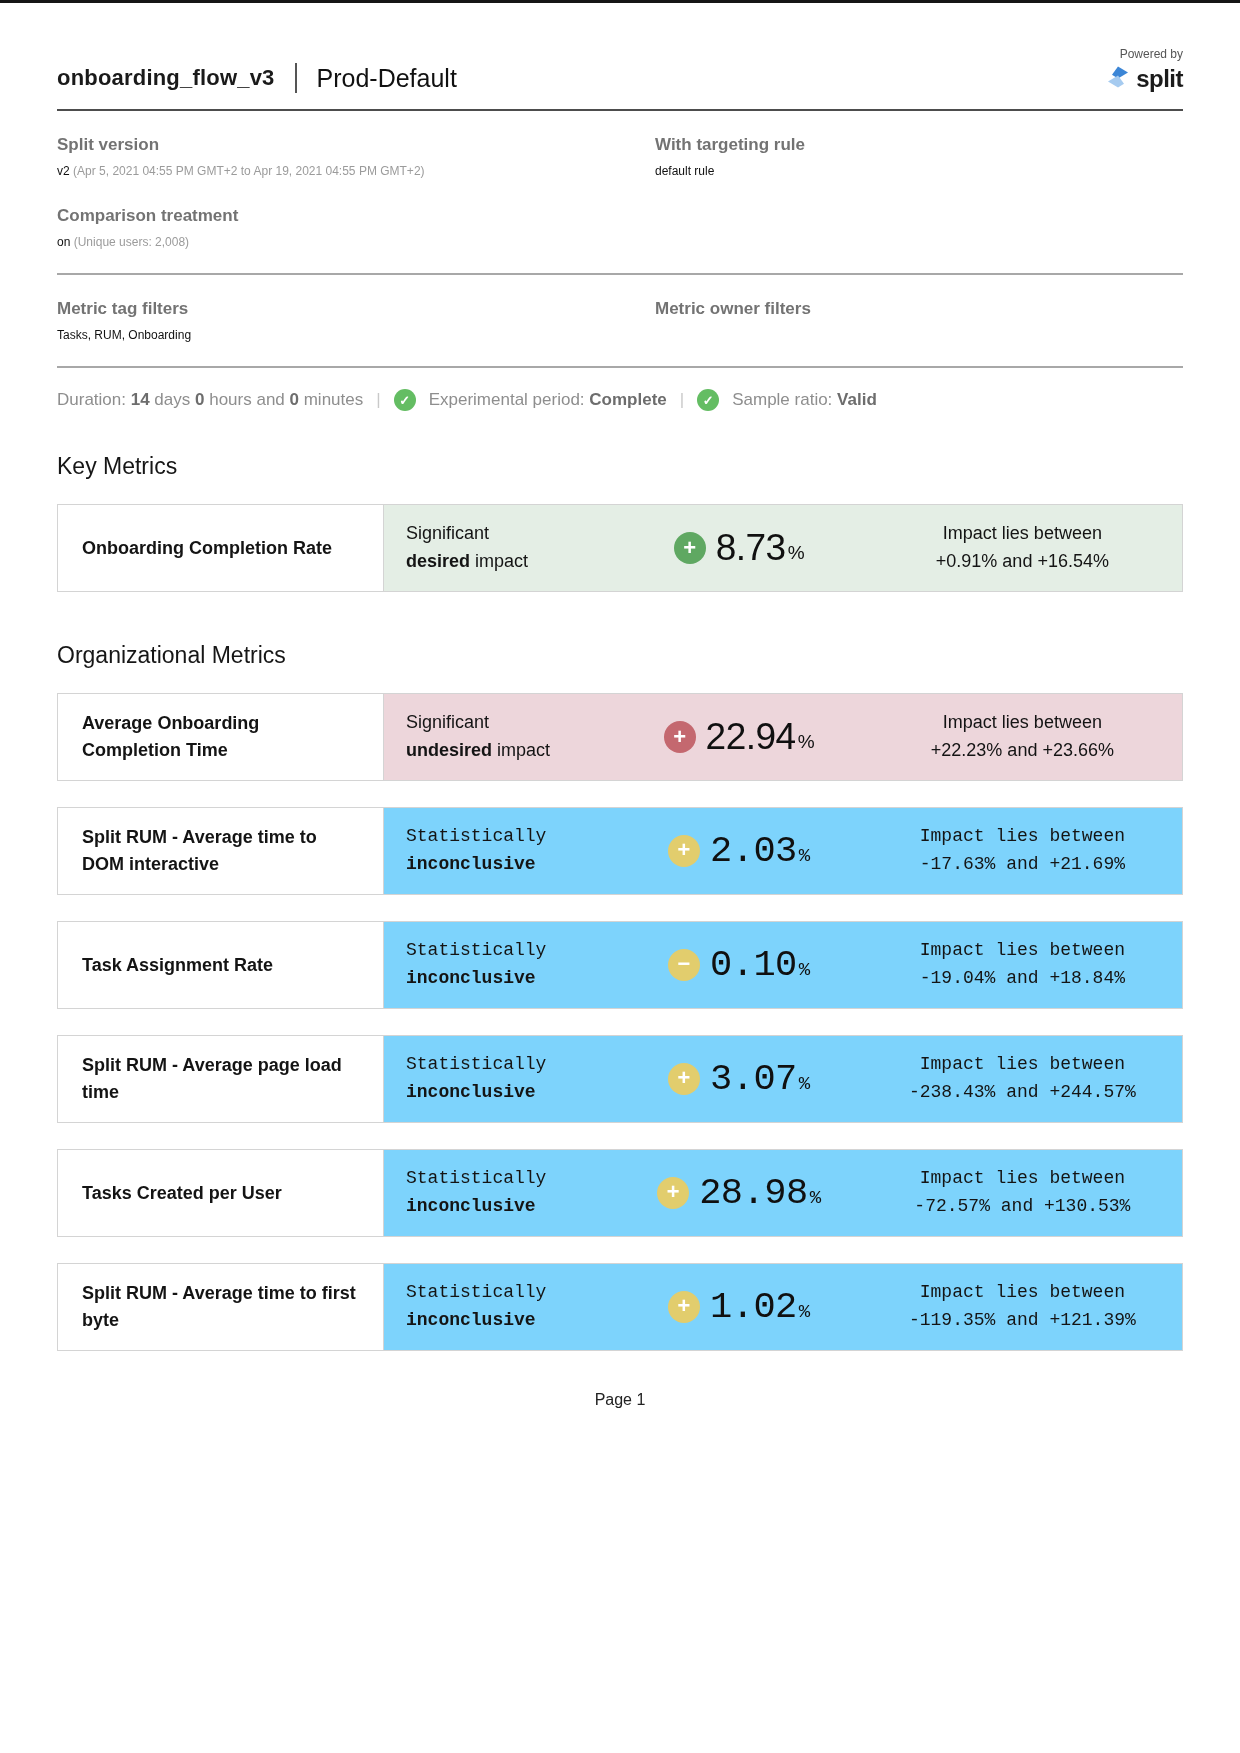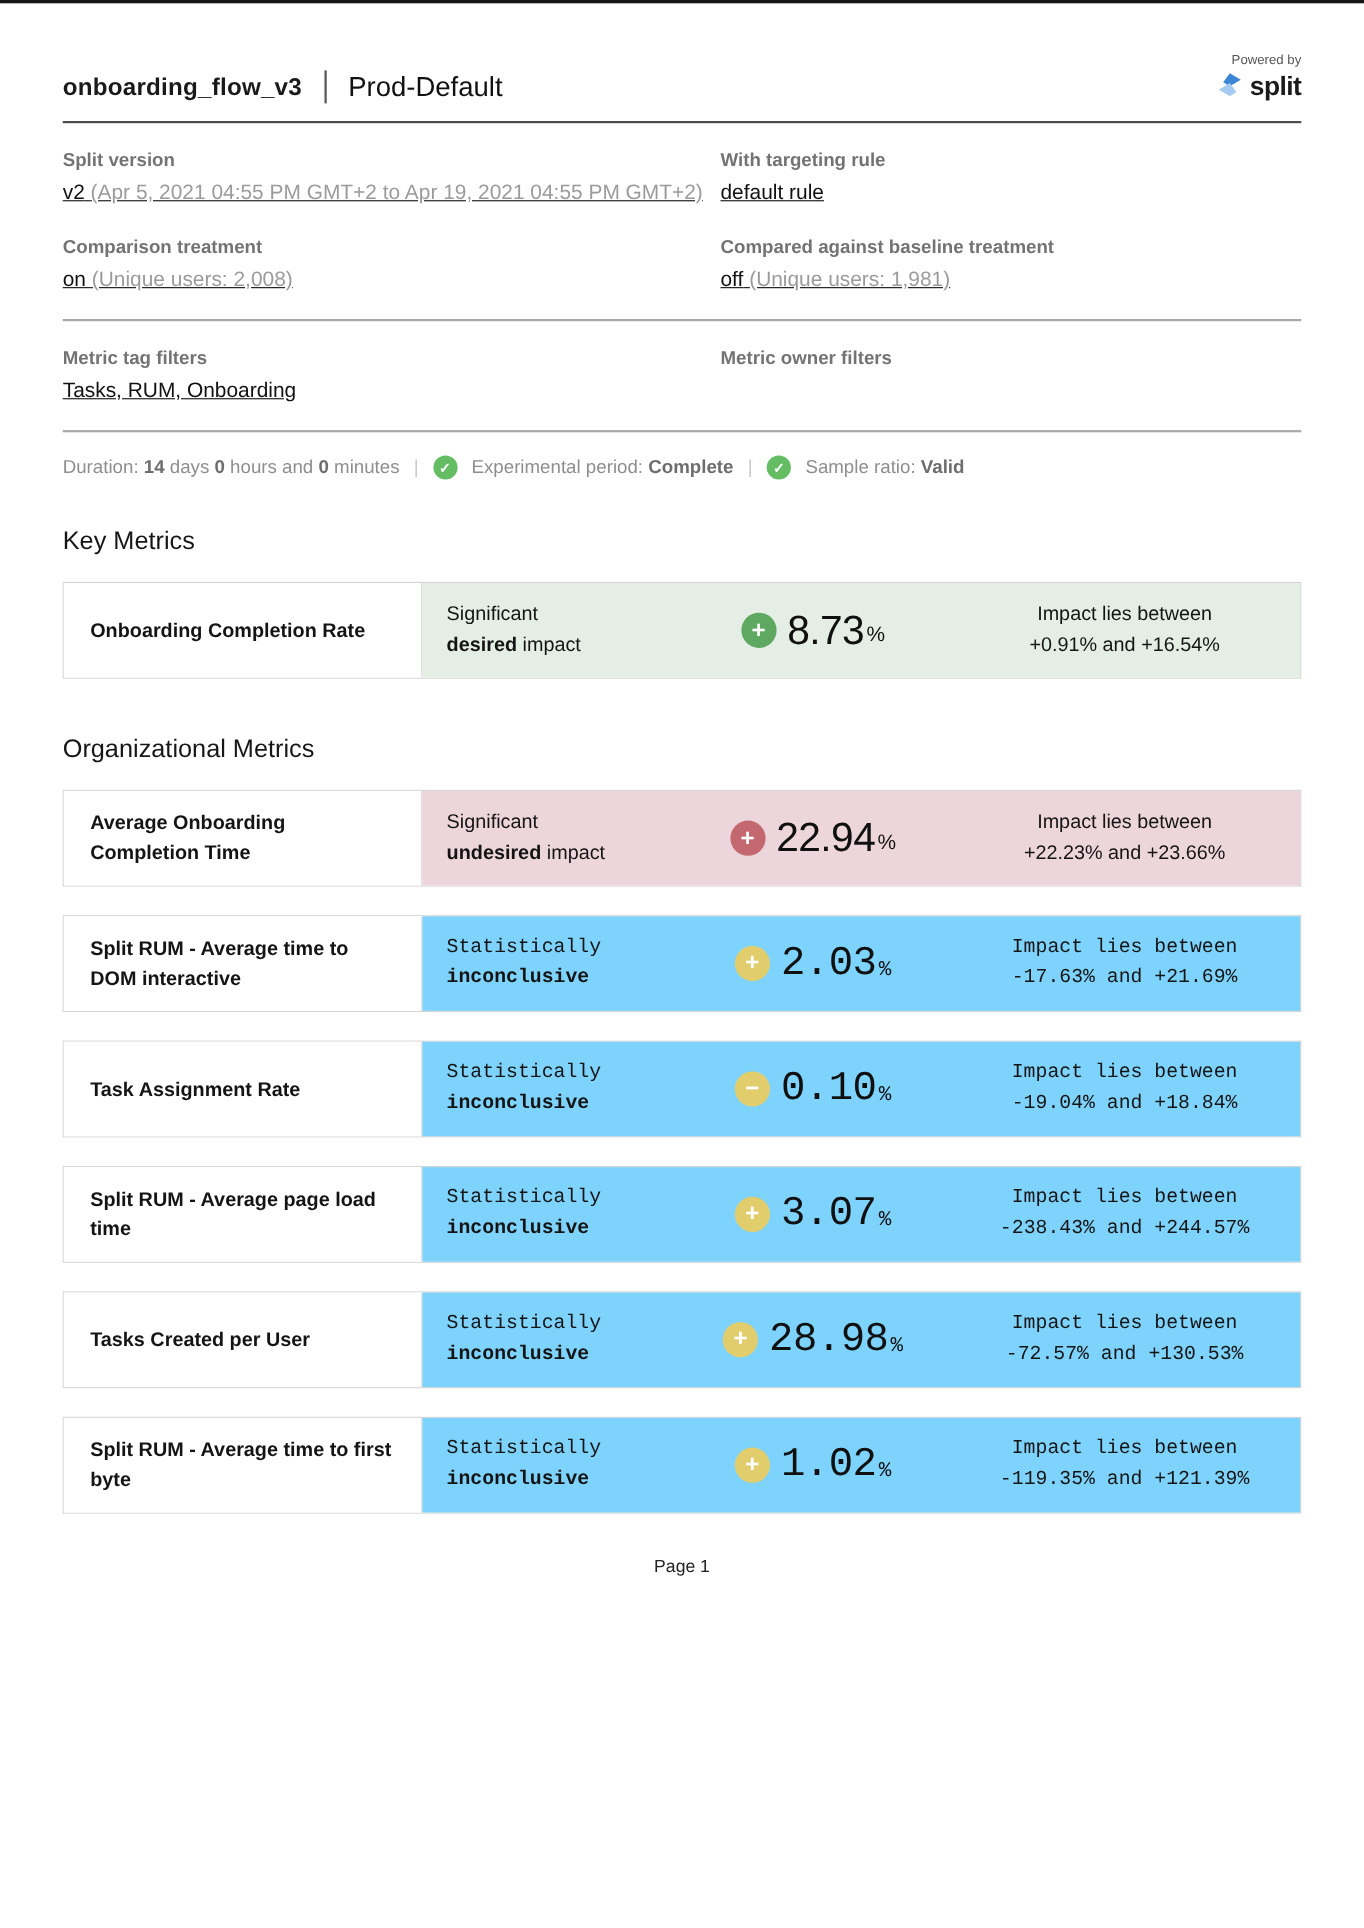--- a/index.html
+++ b/index.html
@@ -11,27 +11,27 @@
 
   
   .header { display:flex; justify-content:space-between; align-items:flex-end;
             padding-top:44px; padding-bottom:16px; border-bottom:2px solid #4d4d4d; }
   .title-row { display:flex; align-items:center; }
   .split-name { font-size:22px; font-weight:600; letter-spacing:0.2px; }
   .title-sep { width:2px; height:30px; background:#555; margin:0 20px; }
   .env-name { font-size:25px; font-weight:400; color:#111; }
   .brand-block { display:flex; flex-direction:column; align-items:flex-end; gap:4px; }
   .powered-by { font-size:12px; color:#555; }
-  .brand-row { display:flex; align-items:flex-start; gap:6px; }
+  .brand-row { display:flex; align-items:flex-end; gap:6px; }
   .brand-text { font-size:24px; font-weight:700; color:#1b1b1b; letter-spacing:-0.5px; }
 
   
   .meta-grid { display:grid; grid-template-columns:598px 1fr; row-gap:28px; padding:24px 0; }
   .meta-label { font-size:17px; font-weight:700; margin-bottom:9px; color:#737373; }
-  .meta-value { font-size:19px; color:#111;text-decoration:underline; }
+  .meta-value { font-size:12px; color:#111; }
   .meta-muted { color:#9b9b9b; }
   .divider { border:none; border-top:2px solid #a8a8a8; }
 
   
   .statusbar { display:flex; align-items:center; gap:13px; padding:21px 0 0;
                font-size:17px; color:#8e8e8e; }
   .sb-strong { font-weight:700; color:#6d6d6d; }
   .sb-pipe { color:#c9c9c9; }
   .check-circle { width:22px; height:22px; border-radius:50%; background:#64bd63;
                   color:#fff; font-size:13px; font-weight:700; display:inline-flex;
@@ -101,24 +101,20 @@
         <div class="meta-value"><span>v2</span> <span class="meta-muted">(Apr 5, 2021 04:55 PM GMT+2 to Apr 19, 2021 04:55 PM GMT+2)</span></div>
       </div>
       <div>
         <div class="meta-label">With targeting rule</div>
         <div class="meta-value"><span>default rule</span> <span class="meta-muted"></span></div>
       </div>
       <div>
         <div class="meta-label">Comparison treatment</div>
         <div class="meta-value"><span>on</span> <span class="meta-muted">(Unique users: 2,008)</span></div>
       </div>
-      <div>
-        <div class="meta-label">Compared against baseline treatment</div>
-        <div class="meta-value"><span>off</span> <span class="meta-muted">(Unique users: 1,981)</span></div>
-      </div>
     </div>
 
     <hr class="divider">
 
     <div class="meta-grid">
       <div>
         <div class="meta-label">Metric tag filters</div>
         <div class="meta-value"><span>Tasks, RUM, Onboarding</span></div>
       </div>
       <div>

